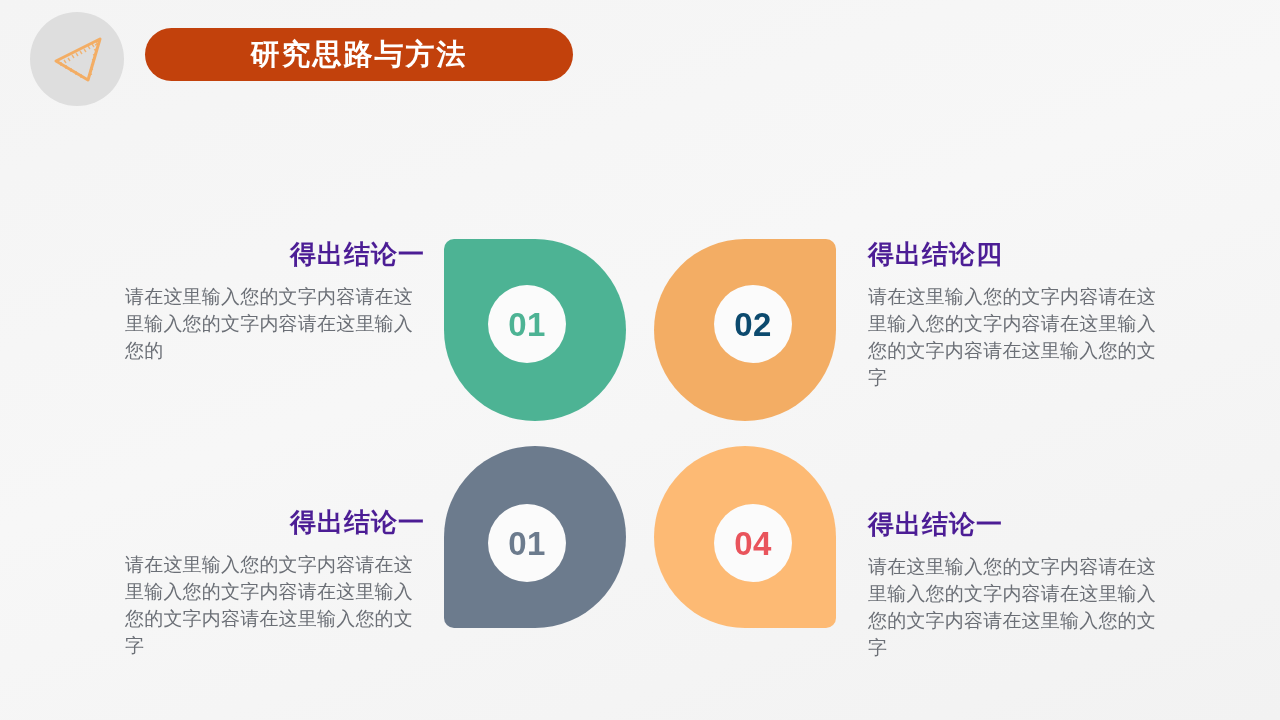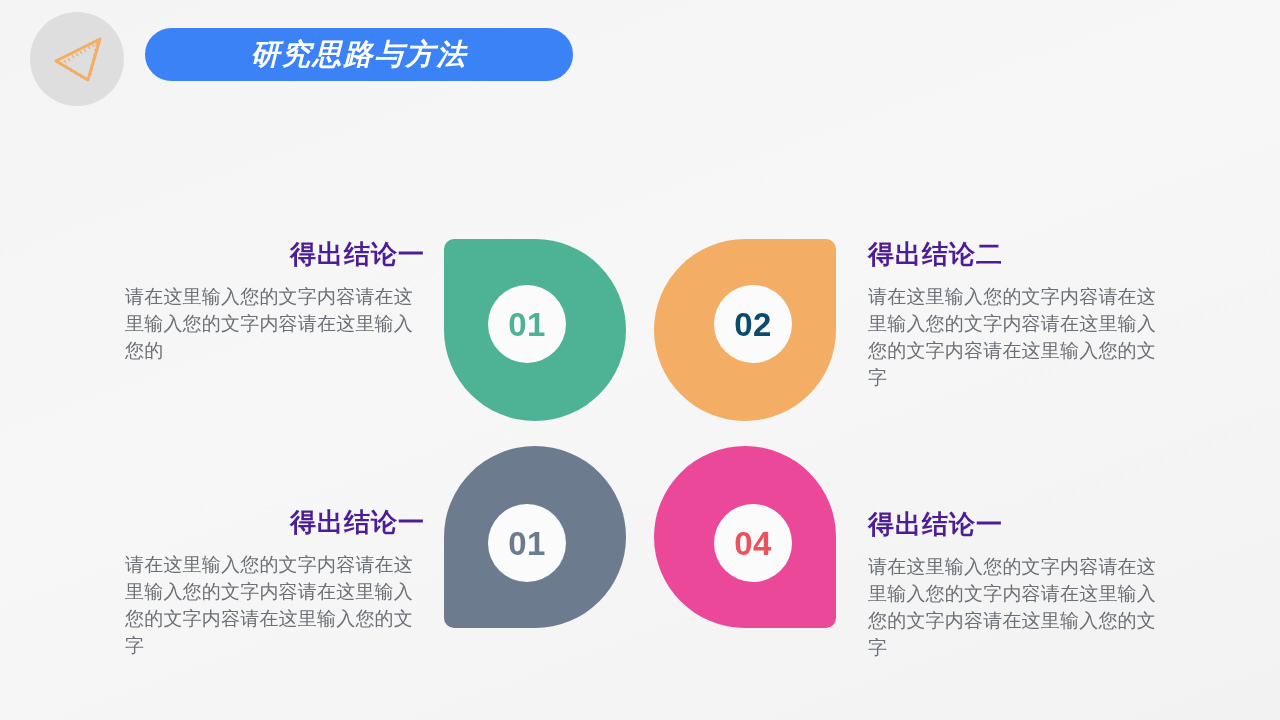--- a/index.html
+++ b/index.html
@@ -33,25 +33,24 @@
     align-items:center;
     justify-content:center;
   }
   .logo-circle svg { display:block; }
 
   .title-pill {
     position:absolute;
     left:145px; top:28px;
     width:428px; height:53px;
     border-radius:27px;
-    background:#3b82f6;
-    display:flex;
-    align-items:center;
-    justify-content:center;
-    font-style:italic;
+    background:#c2410c;
+    display:flex;
+    align-items:center;
+    justify-content:center;
   }
   .title-pill-text {
     color:#ffffff;
     font-size:29px;
     font-weight:bold;
     letter-spacing:2px;
     line-height:1;
   }
 
   
@@ -171,33 +170,33 @@
       <span class="drop-num" style="color:#0c4a6e;">02</span>
     </div>
   </div>
 
   <div class="drop bl" id="shape-3" style="background:#6c7b8d;">
     <div class="drop-inner">
       <span class="drop-num" style="color:#6c7b8d;">01</span>
     </div>
   </div>
 
-  <div class="drop br" id="shape-4" style="background:#ec4899;">
+  <div class="drop br" id="shape-4" style="background:#fdba74;">
     <div class="drop-inner">
       <span class="drop-num" style="color:#e9545c;">04</span>
     </div>
   </div>
 
   <div class="txt left" id="text-1">
     <div class="txt-title">得出结论一</div>
     <div class="txt-body">请在这里输入您的文字内容请在这里输入您的文字内容请在这里输入您的</div>
   </div>
 
   <div class="txt right" id="text-2">
-    <div class="txt-title">得出结论二</div>
+    <div class="txt-title">得出结论四</div>
     <div class="txt-body">请在这里输入您的文字内容请在这里输入您的文字内容请在这里输入您的文字内容请在这里输入您的文字</div>
   </div>
 
   <div class="txt left" id="text-3">
     <div class="txt-title">得出结论一</div>
     <div class="txt-body">请在这里输入您的文字内容请在这里输入您的文字内容请在这里输入您的文字内容请在这里输入您的文字</div>
   </div>
 
   <div class="txt right" id="text-4">
     <div class="txt-title">得出结论一</div>

